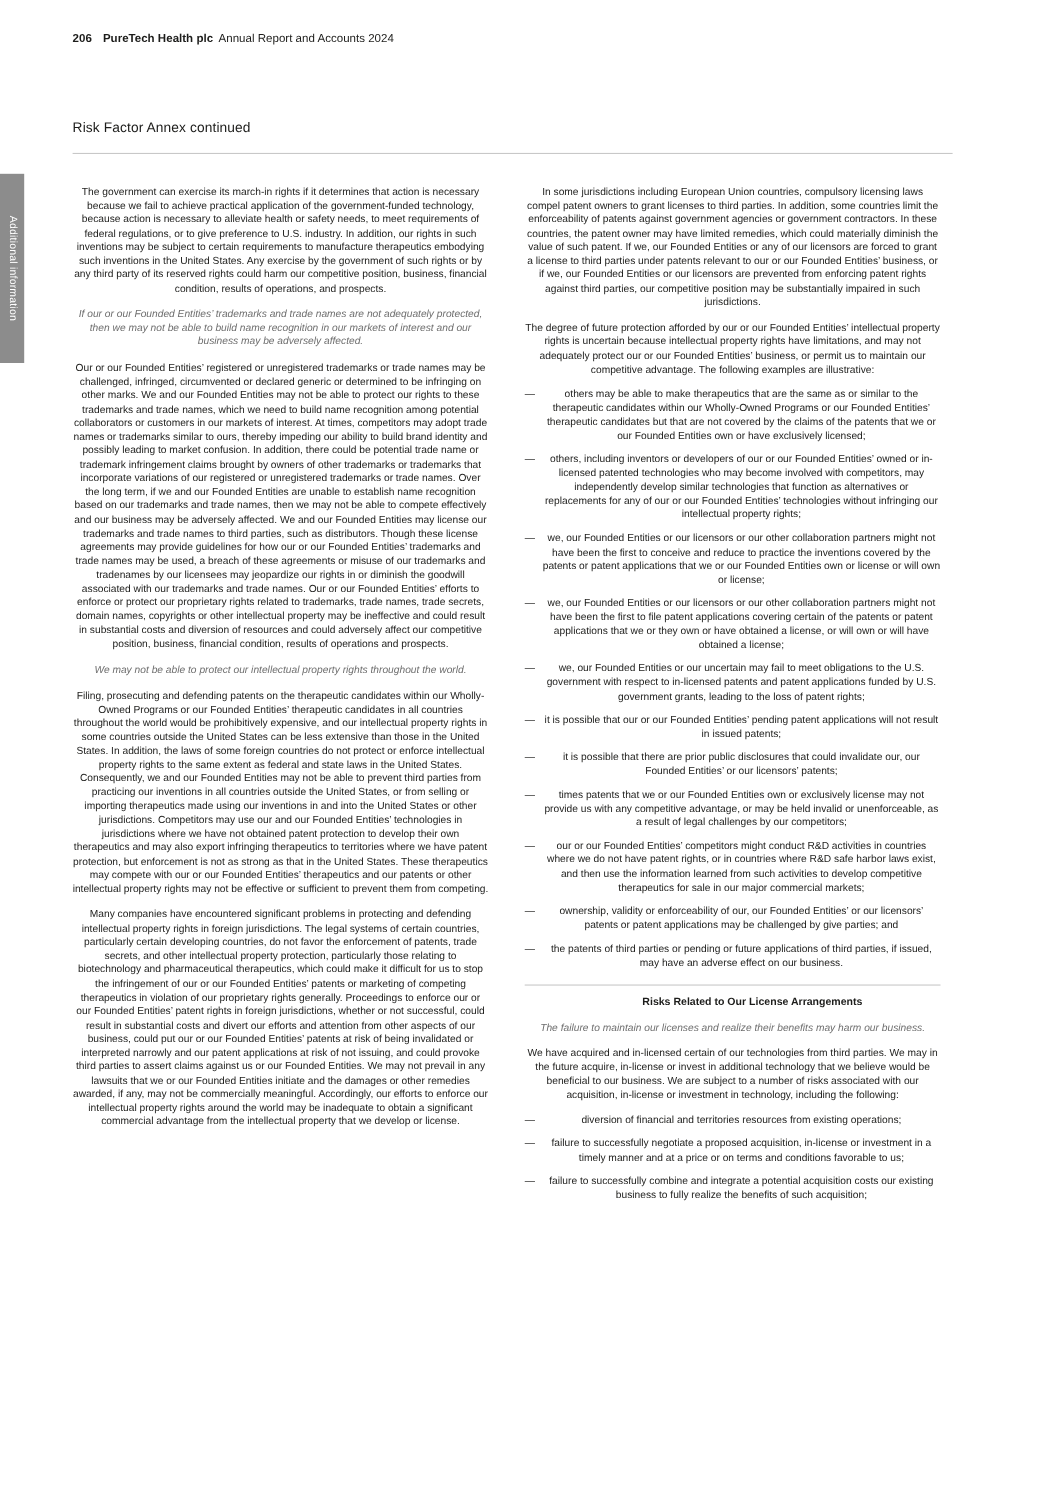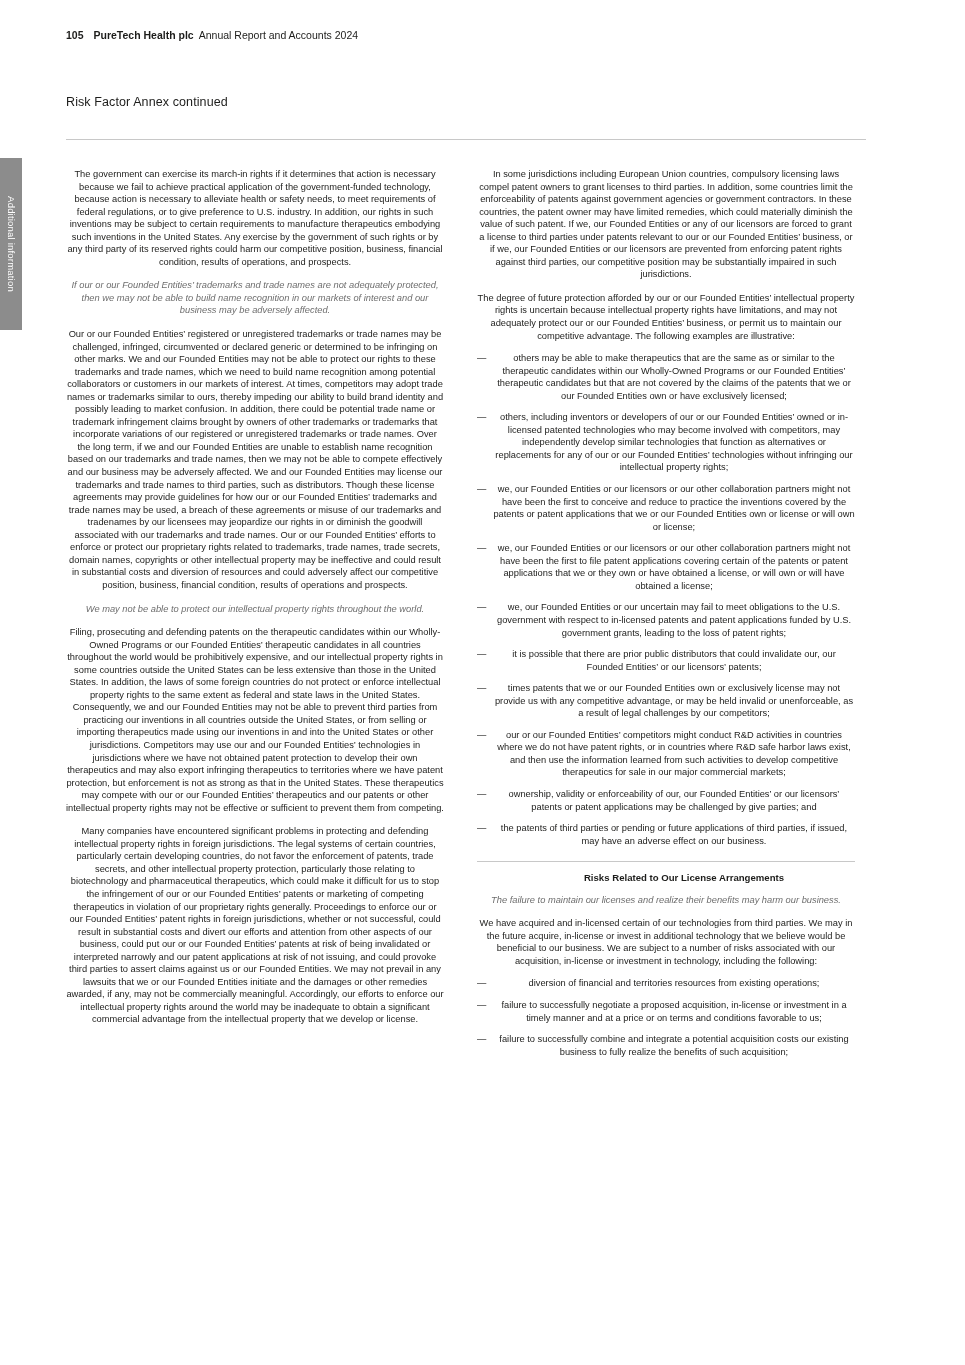--- a/index.html
+++ b/index.html
@@ -65,21 +65,21 @@
     font-weight: bold;
   }
   .header .subtitle {
     font-weight: normal;
     margin-left: 5px;
   }
 
   .section-title {
     position: absolute;
     left: 66px;
-    top: 95px;
+    top: 109px;
     font-size: 12.5px;
     color: #1d1d1b;
     letter-spacing: 0.1px;
   }
 
   .rule {
     position: absolute;
     left: 66px;
     top: 139px;
     width: 800px;
@@ -143,21 +143,21 @@
 </style>
 </head>
 <body>
 
 <div class="page">
 
   <div class="side-tab"></div>
   <div class="side-tab-label">Additional information</div>
 
   <div class="header">
-    <span class="pagenum">105</span><span class="brand">PureTech Health plc</span><span class="subtitle">Annual Report and Accounts 2024</span>
+    <span class="pagenum">206</span><span class="brand">PureTech Health plc</span><span class="subtitle">Annual Report and Accounts 2024</span>
   </div>
 
   <div class="section-title">Risk Factor Annex continued</div>
   <div class="rule"></div>
 
   <div class="col col-left">
     <p>The government can exercise its march-in rights if it determines that action is necessary because we fail to achieve practical application of the government-funded technology, because action is necessary to alleviate health or safety needs, to meet requirements of federal regulations, or to give preference to U.S. industry. In addition, our rights in such inventions may be subject to certain requirements to manufacture therapeutics embodying such inventions in the United States. Any exercise by the government of such rights or by any third party of its reserved rights could harm our competitive position, business, financial condition, results of operations, and prospects.</p>
     <p class="ital">If our or our Founded Entities’ trademarks and trade names are not adequately protected, then we may not be able to build name recognition in our markets of interest and our business may be adversely affected.</p>
     <p>Our or our Founded Entities’ registered or unregistered trademarks or trade names may be challenged, infringed, circumvented or declared generic or determined to be infringing on other marks. We and our Founded Entities may not be able to protect our rights to these trademarks and trade names, which we need to build name recognition among potential collaborators or customers in our markets of interest. At times, competitors may adopt trade names or trademarks similar to ours, thereby impeding our ability to build brand identity and possibly leading to market confusion. In addition, there could be potential trade name or trademark infringement claims brought by owners of other trademarks or trademarks that incorporate variations of our registered or unregistered trademarks or trade names. Over the long term, if we and our Founded Entities are unable to establish name recognition based on our trademarks and trade names, then we may not be able to compete effectively and our business may be adversely affected. We and our Founded Entities may license our trademarks and trade names to third parties, such as distributors. Though these license agreements may provide guidelines for how our or our Founded Entities’ trademarks and trade names may be used, a breach of these agreements or misuse of our trademarks and tradenames by our licensees may jeopardize our rights in or diminish the goodwill associated with our trademarks and trade names. Our or our Founded Entities’ efforts to enforce or protect our proprietary rights related to trademarks, trade names, trade secrets, domain names, copyrights or other intellectual property may be ineffective and could result in substantial costs and diversion of resources and could adversely affect our competitive position, business, financial condition, results of operations and prospects.</p>
     <p class="ital">We may not be able to protect our intellectual property rights throughout the world.</p>
@@ -167,21 +167,22 @@
 
   <div class="col col-right">
     <p>In some jurisdictions including European Union countries, compulsory licensing laws compel patent owners to grant licenses to third parties. In addition, some countries limit the enforceability of patents against government agencies or government contractors. In these countries, the patent owner may have limited remedies, which could materially diminish the value of such patent. If we, our Founded Entities or any of our licensors are forced to grant a license to third parties under patents relevant to our or our Founded Entities’ business, or if we, our Founded Entities or our licensors are prevented from enforcing patent rights against third parties, our competitive position may be substantially impaired in such jurisdictions.</p>
     <p class="tight">The degree of future protection afforded by our or our Founded Entities’ intellectual property rights is uncertain because intellectual property rights have limitations, and may not adequately protect our or our Founded Entities’ business, or permit us to maintain our competitive advantage. The following examples are illustrative:</p>
     <ul class="bullets">
       <li>others may be able to make therapeutics that are the same as or similar to the therapeutic candidates within our Wholly-Owned Programs  or our Founded Entities’ therapeutic candidates but that are not covered by the claims of the patents that we or our Founded Entities own or have exclusively licensed;</li>
       <li>others, including inventors or developers of our or our Founded Entities’ owned or in-licensed patented technologies who may become involved with competitors, may independently develop similar technologies that function as alternatives or replacements for any of our or our Founded Entities’ technologies without infringing our intellectual property rights;</li>
       <li>we, our Founded Entities or our licensors or our other collaboration partners might not have been the first to conceive and reduce to practice the inventions covered by the patents or patent applications that we or our Founded Entities own or license or will own or license;</li>
       <li>we, our Founded Entities or our licensors or our other collaboration partners might not have been the first to file patent applications covering certain of the patents or patent applications that we or they own or have obtained a license, or will own or will have obtained a license;</li>
       <li>we, our Founded Entities or our uncertain may fail to meet obligations to the U.S. government with respect to in-licensed patents and patent applications funded by U.S. government grants, leading to the loss of patent rights;</li>
-      <li>it is possible that there are prior public distributors that could invalidate our, our Founded Entities’ or our licensors’ patents;</li>
+      <li>it is possible that our or our Founded Entities’ pending patent applications will not result in issued patents;</li>
+      <li>it is possible that there are prior public disclosures that could invalidate our, our Founded Entities’ or our licensors’ patents;</li>
       <li>times patents that we or our Founded Entities own or exclusively license may not provide us with any competitive advantage, or may be held invalid or unenforceable, as a result of legal challenges by our competitors;</li>
       <li>our or our Founded Entities’ competitors might conduct R&amp;D activities in countries where we do not have patent rights, or in countries where R&amp;D safe harbor laws exist, and then use the information learned from such activities to develop competitive therapeutics for sale in our major commercial markets;</li>
       <li>ownership, validity or enforceability of our, our Founded Entities’ or our licensors’ patents or patent applications may be challenged by give parties; and</li>
       <li>the patents of third parties or pending or future applications of third parties, if issued, may have an adverse effect on our business.</li>
     </ul>
     <div class="sub-rule"></div>
     <p class="sub-head">Risks Related to Our License Arrangements</p>
     <p class="ital">The failure to maintain our licenses and realize their benefits may harm our business.</p>
     <p class="tight">We have acquired and in-licensed certain of our technologies from third parties. We may in the future acquire, in-license or invest in additional technology that we believe would be beneficial to our business. We are subject to a number of risks associated with our acquisition, in-license or investment in technology, including the following:</p>
     <ul class="bullets">

